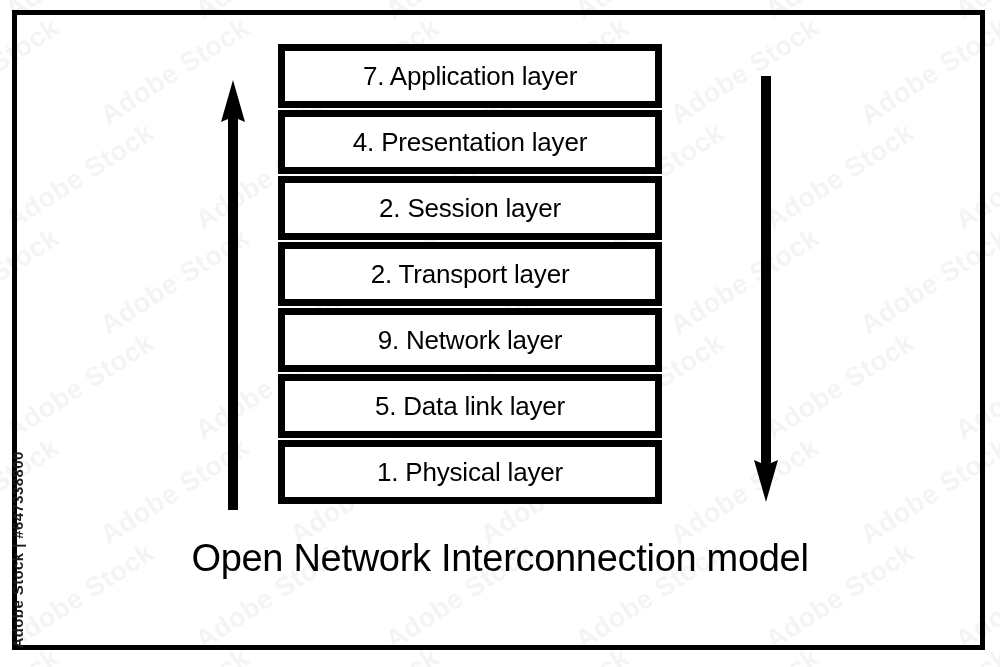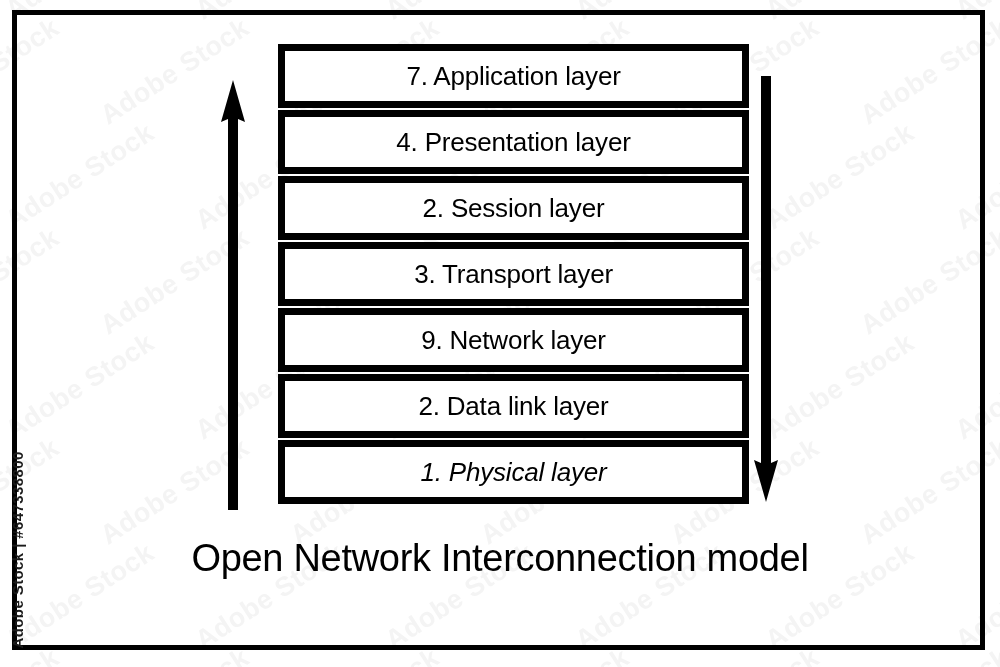--- a/index.html
+++ b/index.html
@@ -60,35 +60,35 @@
     position: absolute;
     left: 0; top: 0;
     width: 1000px; height: 667px;
     z-index: 3;
   }
 
   .stack {
     position: absolute;
     left: 278px;
     top: 44px;
-    width: 471px;
+    width: 384px;
   }
 
   .layer-box {
     position: relative;
     height: 50px;
     border: 7px solid #000000;
     box-sizing: content-box;
     background: #ffffff;
     margin-bottom: 2px;
     display: flex;
     align-items: center;
     justify-content: center;
   }
-  .layer-box:last-child { margin-bottom: 16px; font-style: italic; }
+  .layer-box:last-child { margin-bottom: 16px; }
 
   .layer-label {
     font-size: 26px;
     color: #000000;
     line-height: 1;
     letter-spacing: -0.2px;
     white-space: nowrap;
   }
 
   
@@ -209,27 +209,27 @@
       <div class="layer-box">
         <span class="layer-label">7. Application layer</span>
       </div>
       <div class="layer-box">
         <span class="layer-label">4. Presentation layer</span>
       </div>
       <div class="layer-box">
         <span class="layer-label">2. Session layer</span>
       </div>
       <div class="layer-box">
-        <span class="layer-label">3. Transport layer</span>
+        <span class="layer-label">2. Transport layer</span>
       </div>
       <div class="layer-box">
         <span class="layer-label">9. Network layer</span>
       </div>
       <div class="layer-box">
-        <span class="layer-label">2. Data link layer</span>
+        <span class="layer-label">5. Data link layer</span>
       </div>
       <div class="layer-box">
         <span class="layer-label">1. Physical layer</span>
       </div>
     </div>
 
     <div class="arrow-down">
       <svg width="42" height="428" viewBox="0 0 42 428" xmlns="http://www.w3.org/2000/svg">
         <polygon points="21,426 33,384 26,387 26,0 16,0 16,387 9,384" fill="#000000"></polygon>
       </svg>

